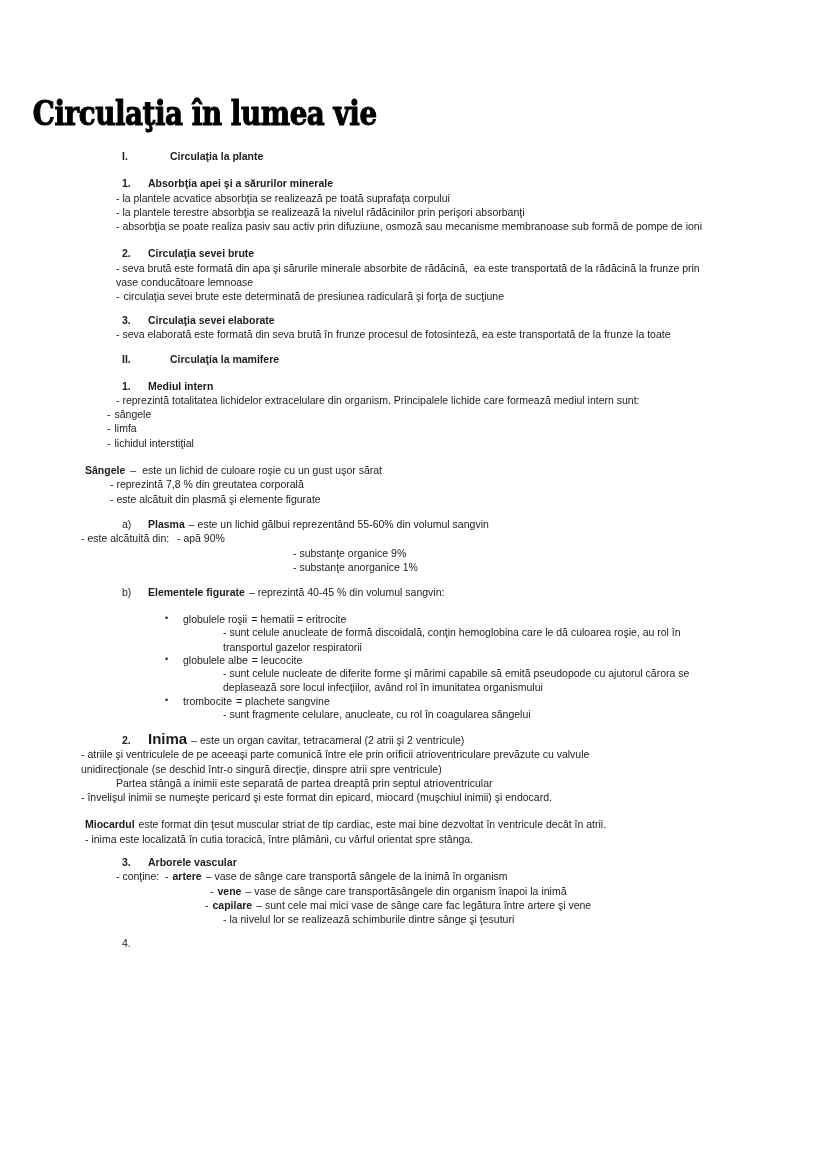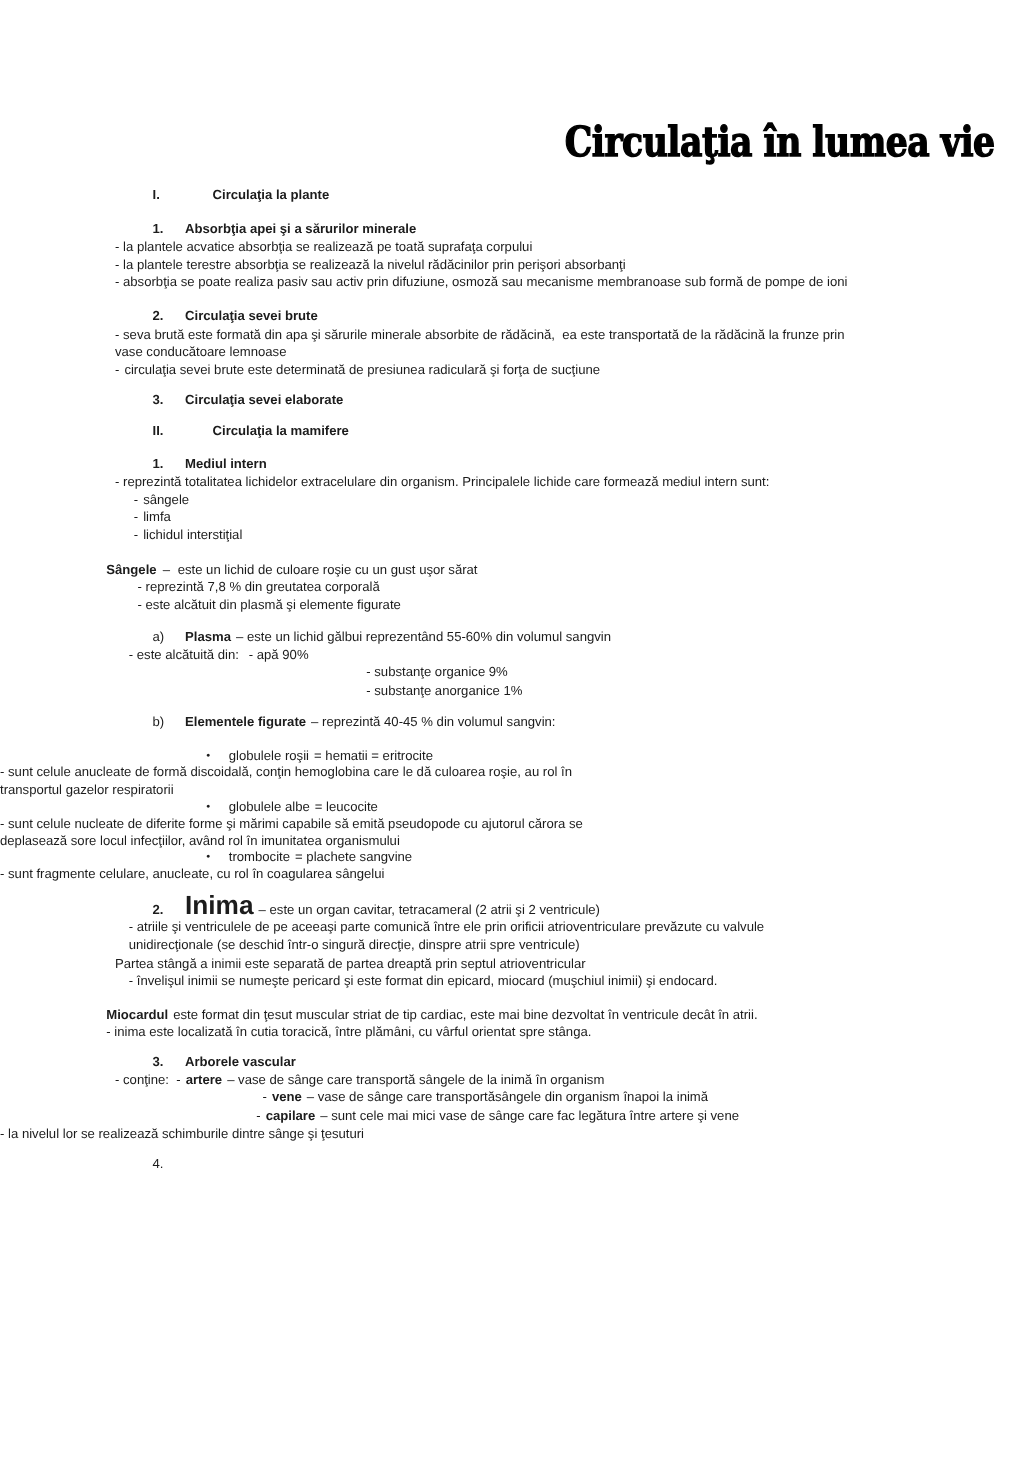--- a/index.html
+++ b/index.html
@@ -5,49 +5,49 @@
   *{margin:0;padding:0;box-sizing:border-box}
   html,body{background:#ffffff}
   body{width:828px;height:1171px;overflow:hidden;
        font-family:"Liberation Sans","DejaVu Sans",sans-serif;
        font-size:10.5px;color:#1c1c1c}
   .page{position:relative;width:828px;height:1171px;background:#fff}
   .ln,.row{white-space:pre;line-height:14.3px}
   .row{display:flex}
   .b{font-weight:bold}
   .u{}
-  .title-wrap{margin-top:96px;height:36px;text-align:right}
+  .title-wrap{margin-top:96px;height:36px;text-align:left}
   .title{display:inline-block;font-family:"DejaVu Serif",serif;font-weight:bold;
          font-size:33px;line-height:36px;color:#000;
          -webkit-text-stroke:1.1px #000;letter-spacing:-0.5px;
          transform:scaleX(0.84);transform-origin:center}
   .num{flex:0 0 26px;margin-left:122px}
   .numr{flex:0 0 48px;margin-left:122px}
   .i85{margin-left:85px}
-  .i148{margin-left:92px}
+  .i148{margin-left:116px}
   .i150{margin-left:110px}
   .i196{margin-left:107px}
-  .i197{margin-left:103px}
+  .i197{margin-left:81px}
   .i205{margin-left:205px}
   .i210{margin-left:210px}
-  .i223{}
+  .i223{margin-left:223px}
   .i293{margin-left:293px}
   .mt9{margin-top:9px}.mt10{margin-top:10px}.mt11{margin-top:11px}
   .mt12{margin-top:12px}.mt13{margin-top:13px}.mt14{margin-top:14px}.mt17{margin-top:17px}
   .dash{margin-right:4px}
   .sep{margin:0 6px 0 5px}
   .gap4{margin-left:4px}
   .comp-row{display:flex}
   .comp-label{flex:0 0 96px}
   .crow{display:flex}
   .clabel{flex:0 0 49px}
   .bul{display:flex;margin-left:165px}
   .bul .marker{flex:0 0 18px;font-size:9px}
   .inima-row{align-items:baseline}
-  .inima-term{font-size:21px;line-height:16px}
+  .inima-term{font-size:15px;line-height:16px}
 </style>
 </head>
 <body>
 
 <div class="page">
 
   <div class="title-wrap"><span class="title">Circulaţia în lumea vie</span></div>
 
   <div class="row mt17"><span class="numr b">I.</span><span class="b">Circulaţia la plante</span></div>
 
@@ -60,20 +60,21 @@
 
   <div>
     <div class="row mt13"><span class="num b">2.</span><span class="b">Circulaţia sevei brute</span></div>
     <div class="ln i148">- seva brută este formată din apa şi sărurile minerale absorbite de rădăcină,  ea este transportată de la rădăcină la frunze prin</div>
     <div class="ln i148">vase conducătoare lemnoase</div>
     <div class="ln i148"><span class="dash">-</span><span class="u">circulaţia sevei brute este determinată de presiunea radiculară şi forţa de sucţiune</span></div>
   </div>
 
   <div>
     <div class="row mt9"><span class="num b">3.</span><span class="b">Circulaţia sevei elaborate</span></div>
+    <div class="ln i148">- seva elaborată este formată din seva brută în frunze procesul de fotosinteză, ea este transportată de la frunze la toate</div>
   </div>
 
   <div class="row mt11"><span class="numr b">II.</span><span class="b">Circulaţia la mamifere</span></div>
 
   <div>
     <div class="row mt12"><span class="num b">1.</span><span class="b">Mediul intern</span></div>
     <div class="ln i148">- reprezintă totalitatea lichidelor extracelulare din organism. Principalele lichide care formează mediul intern sunt:</div>
     <div class="ln i196"><span class="dash">-</span><span class="u">sângele</span></div>
     <div class="ln i196"><span class="dash">-</span><span class="u">limfa</span></div>
     <div class="ln i196"><span class="dash">-</span><span class="u">lichidul interstiţial</span></div>

